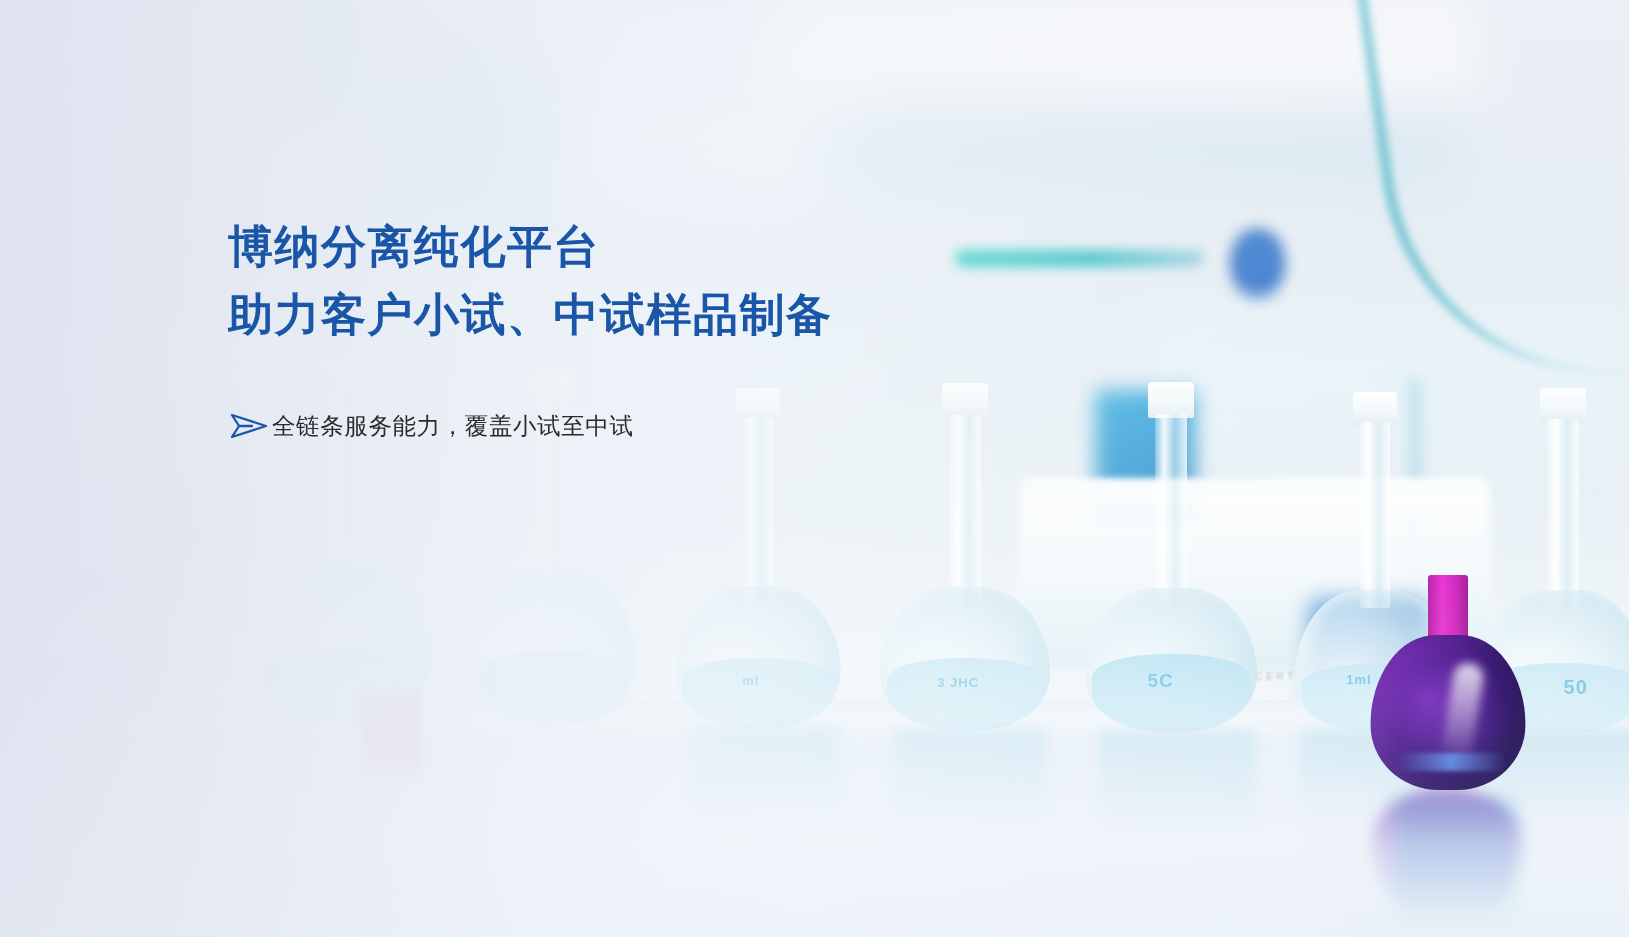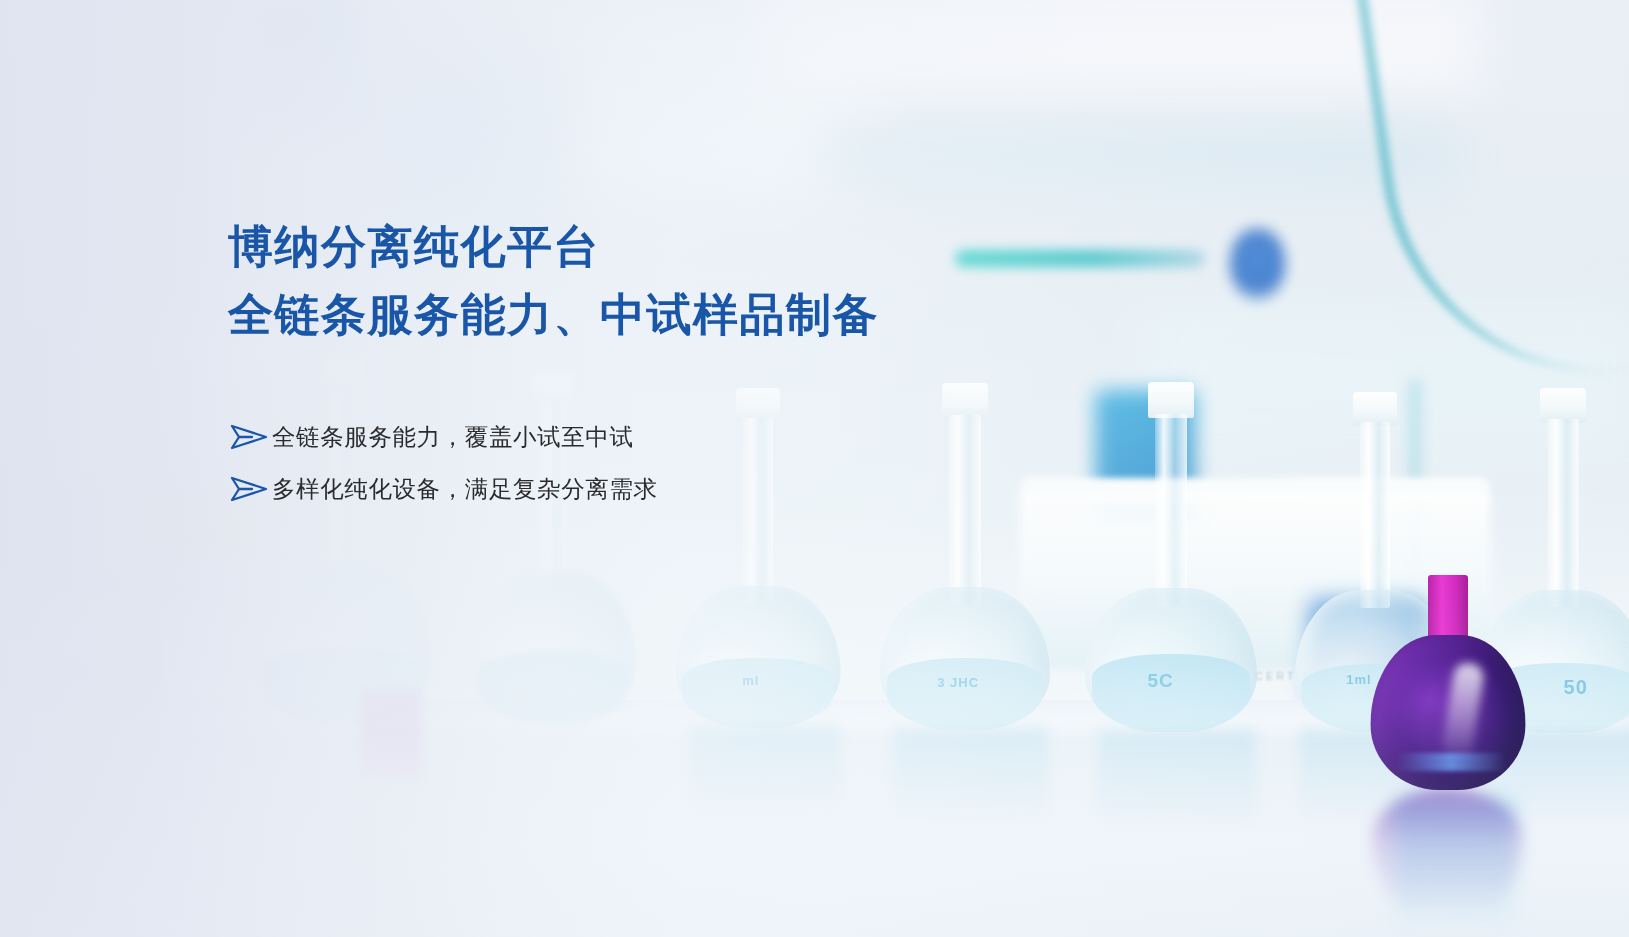--- a/index.html
+++ b/index.html
@@ -227,21 +227,21 @@
 
   
   .content{position:absolute;z-index:40;left:0;top:0;width:1629px;height:937px;}
 
   .headline{position:absolute;left:228px;top:213px;}
   .headline .h-line{
     font-size:45px;font-weight:700;line-height:68px;letter-spacing:1.5px;
     color:#1a56a8;white-space:nowrap;
   }
 
-  .bullets{position:absolute;left:226px;top:411px;}
+  .bullets{position:absolute;left:226px;top:400px;}
   .b-row{display:flex;align-items:center;height:52px;}
   .b-icon{width:46px;height:30px;flex:none;display:block;}
   .b-text{
     font-size:23.5px;color:#2b2b2d;letter-spacing:.6px;white-space:nowrap;font-weight:400;
   }
 </style>
 </head>
 <body>
 
 <div id="banner">
@@ -348,41 +348,32 @@
     </div>
   </div>
 
   <div class="veil"></div>
   <div class="veil-v"></div>
 
   <div class="content">
 
     <div class="headline">
       <div class="h-line">博纳分离纯化平台</div>
-      <div class="h-line">全链条服务能力、中试样品制备</div>
+      <div class="h-line">助力客户小试、中试样品制备</div>
     </div>
 
     <div class="bullets">
 
       <div class="b-row">
         <span class="b-icon">
           <svg viewBox="0 0 46 30" width="46" height="30" xmlns="http://www.w3.org/2000/svg">
             <path d="M6 4 L40 15 L6 26 L13 15 Z" fill="none" stroke="#1a56a8" stroke-width="2.3" stroke-linejoin="round" stroke-linecap="round"></path>
             <path d="M13 15 L26 15" fill="none" stroke="#1a56a8" stroke-width="2.3" stroke-linecap="round"></path>
           </svg>
         </span>
         <span class="b-text">全链条服务能力，覆盖小试至中试</span>
       </div>
 
-      <div class="b-row">
-        <span class="b-icon">
-          <svg viewBox="0 0 46 30" width="46" height="30" xmlns="http://www.w3.org/2000/svg">
-            <path d="M6 4 L40 15 L6 26 L13 15 Z" fill="none" stroke="#1a56a8" stroke-width="2.3" stroke-linejoin="round" stroke-linecap="round"></path>
-            <path d="M13 15 L26 15" fill="none" stroke="#1a56a8" stroke-width="2.3" stroke-linecap="round"></path>
-          </svg>
-        </span>
-        <span class="b-text">多样化纯化设备，满足复杂分离需求</span>
-      </div>
 
 
     </div>
   </div>
 </div>
 
 </body></html>

